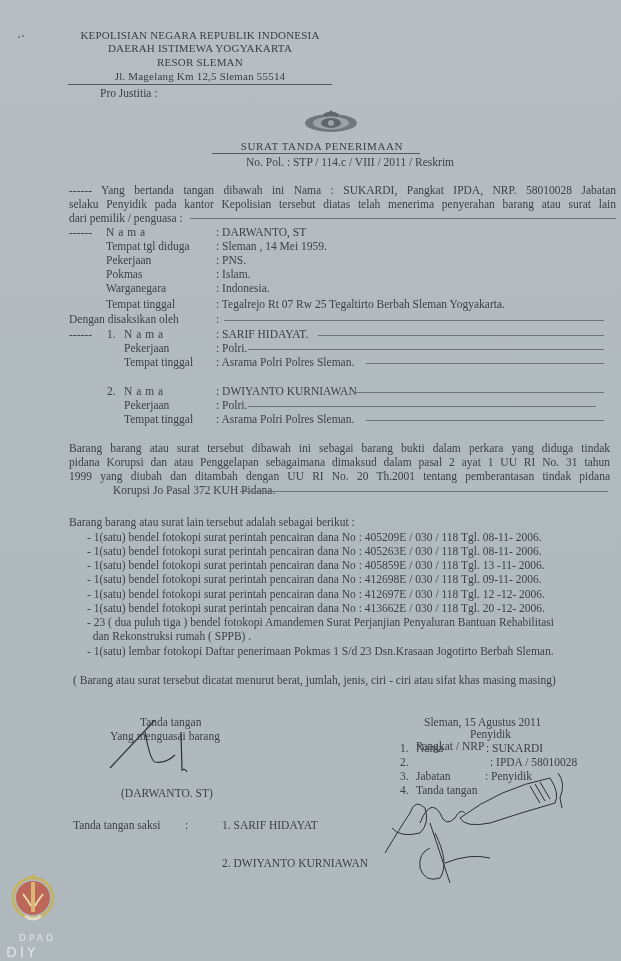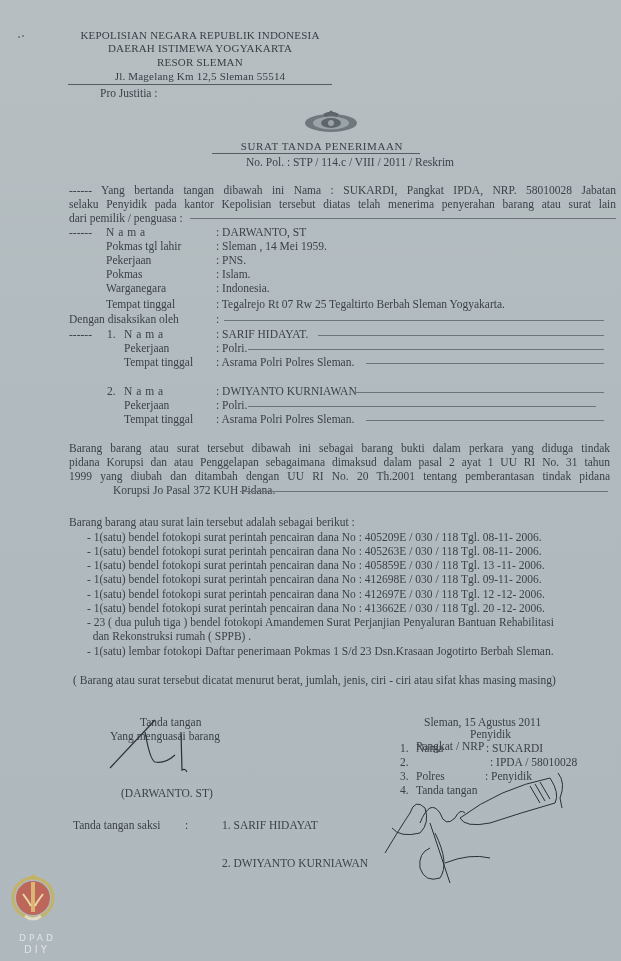--- a/index.html
+++ b/index.html
@@ -54,21 +54,21 @@
   <div class="abs t" style="left:69px;top:197px;width:547px;text-align:justify;text-align-last:justify;">selaku Penyidik pada kantor Kepolisian tersebut diatas telah menerima penyerahan barang atau surat lain</div>
   <div class="abs t" style="left:69px;top:211px;">dari pemilik / penguasa  : </div>
   <div class="line" style="left:190px;top:218px;width:426px;border-color:#6d7479;"></div>
 </div>
 
 <div>
   <div class="abs t" style="left:69px;top:225px;">------</div>
   <div class="abs t" style="left:106px;top:225px;letter-spacing:0.5px;">N a m a</div>
   <div class="abs t" style="left:216px;top:225px;">: DARWANTO, ST</div>
 
-  <div class="abs t" style="left:106px;top:239px;">Pokmas tgl lahir</div>
+  <div class="abs t" style="left:106px;top:239px;">Tempat tgl diduga</div>
   <div class="abs t" style="left:216px;top:239px;">: Sleman , 14 Mei 1959.</div>
 
   <div class="abs t" style="left:106px;top:253px;">Pekerjaan</div>
   <div class="abs t" style="left:216px;top:253px;">: PNS.</div>
 
   <div class="abs t" style="left:106px;top:267px;">Pokmas</div>
   <div class="abs t" style="left:216px;top:267px;">: Islam.</div>
 
   <div class="abs t" style="left:106px;top:281px;">Warganegara</div>
   <div class="abs t" style="left:216px;top:281px;">: Indonesia.</div>
@@ -150,21 +150,21 @@
 
   <div class="abs t" style="left:400px;top:741px;">1.</div>
   <div class="abs t" style="left:416px;top:741px;">Nama</div>
   <div class="abs t" style="left:486px;top:741px;">: SUKARDI</div>
 
   <div class="abs t" style="left:400px;top:755px;">2.</div>
   <div class="abs t" style="left:416px;top:739px;">Pangkat / NRP</div>
   <div class="abs t" style="left:490px;top:755px;">: IPDA / 58010028</div>
 
   <div class="abs t" style="left:400px;top:769px;">3.</div>
-  <div class="abs t" style="left:416px;top:769px;">Polres</div>
+  <div class="abs t" style="left:416px;top:769px;">Jabatan</div>
   <div class="abs t" style="left:485px;top:769px;">: Penyidik</div>
 
   <div class="abs t" style="left:400px;top:783px;">4.</div>
   <div class="abs t" style="left:416px;top:783px;">Tanda tangan</div>
 
   <svg class="sig" style="left:380px;top:768px;" width="190" height="115" viewBox="0 0 190 115">
     <path d="M5 85 Q20 60 30 45 Q35 30 45 40 Q50 55 40 65 Q20 70 12 60" stroke="#2b3137" stroke-width="1" fill="none"></path>
     <path d="M40 55 Q50 30 60 45 Q65 60 75 50 Q80 40 85 45" stroke="#2b3137" stroke-width="1" fill="none"></path>
     <path d="M80 50 Q120 20 170 10 Q180 25 175 35 Q140 45 110 55 Q85 60 80 50" stroke="#2b3137" stroke-width="1" fill="none"></path>
     <path d="M150 18 L160 35 M155 16 L165 33 M160 14 L170 31" stroke="#2b3137" stroke-width="1" fill="none"></path>
@@ -185,14 +185,14 @@
 <div>
   <svg class="abs" style="left:10px;top:872px;" width="46" height="56" viewBox="0 0 46 56">
     <circle cx="23" cy="26" r="20" fill="none" stroke="#c9b24a" stroke-width="3" opacity="0.75"></circle>
     <circle cx="23" cy="26" r="17" fill="#c0584a" opacity="0.85"></circle>
     <rect x="21" y="10" width="4" height="30" fill="#e2c97a" opacity="0.8"></rect>
     <path d="M13 22 Q19 30 21 34 M33 22 Q27 30 25 34" stroke="#e8d9a6" stroke-width="2" fill="none"></path>
     <path d="M15 44 Q23 50 31 44" stroke="#e8e4dc" stroke-width="3" fill="none" opacity="0.8"></path>
     <path d="M18 6 L23 2 L28 6 Z" fill="#c9b24a" opacity="0.7"></path>
   </svg>
   <div class="abs" style="left:19px;top:933px;font-family:'DejaVu Sans',sans-serif;font-size:9px;letter-spacing:3px;color:#e1e4e6;">DPAD</div>
-  <div class="abs" style="left:24px;top:944px;font-family:'DejaVu Sans',sans-serif;font-size:10px;letter-spacing:3px;color:#e1e4e6;">DIY</div>
+  <div class="abs" style="left:6px;top:944px;font-family:'DejaVu Sans',sans-serif;font-size:14px;letter-spacing:3px;color:#e1e4e6;">DIY</div>
 </div>
 
 </body></html>

